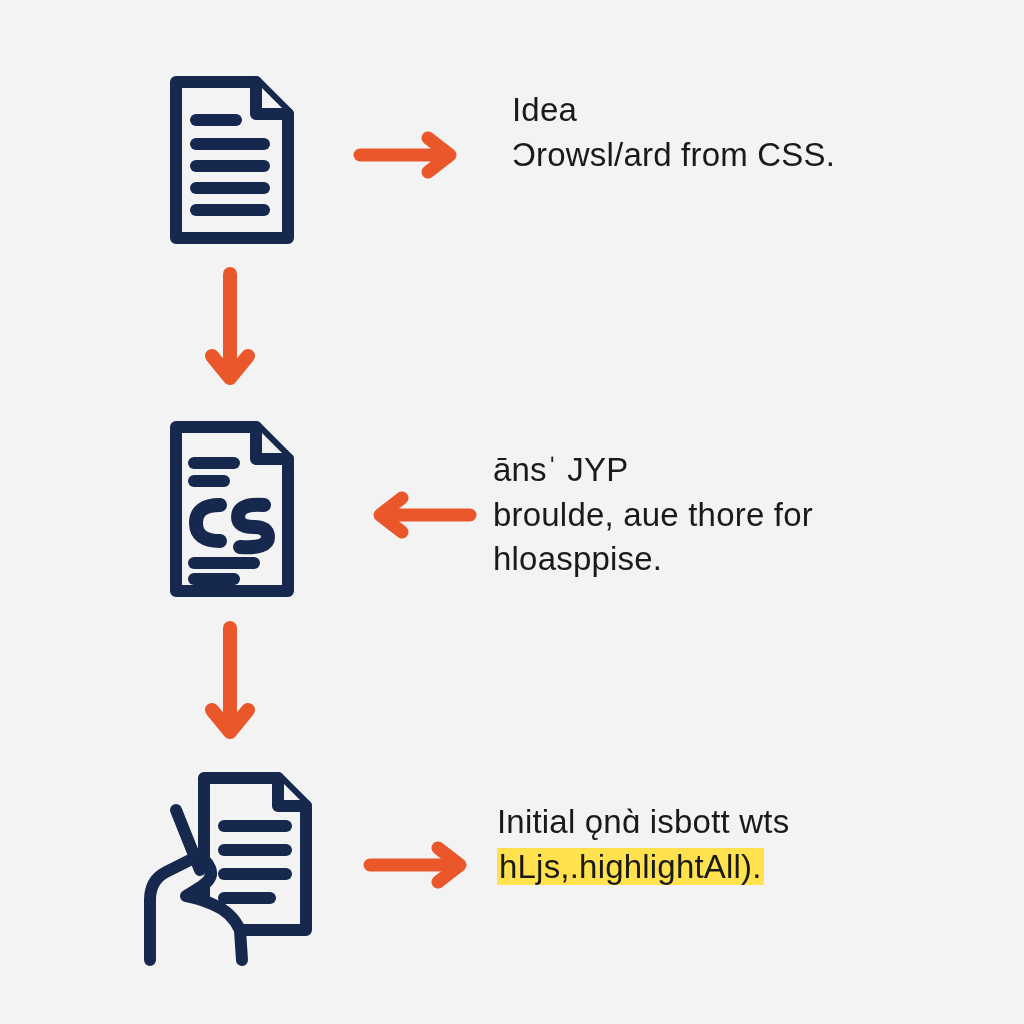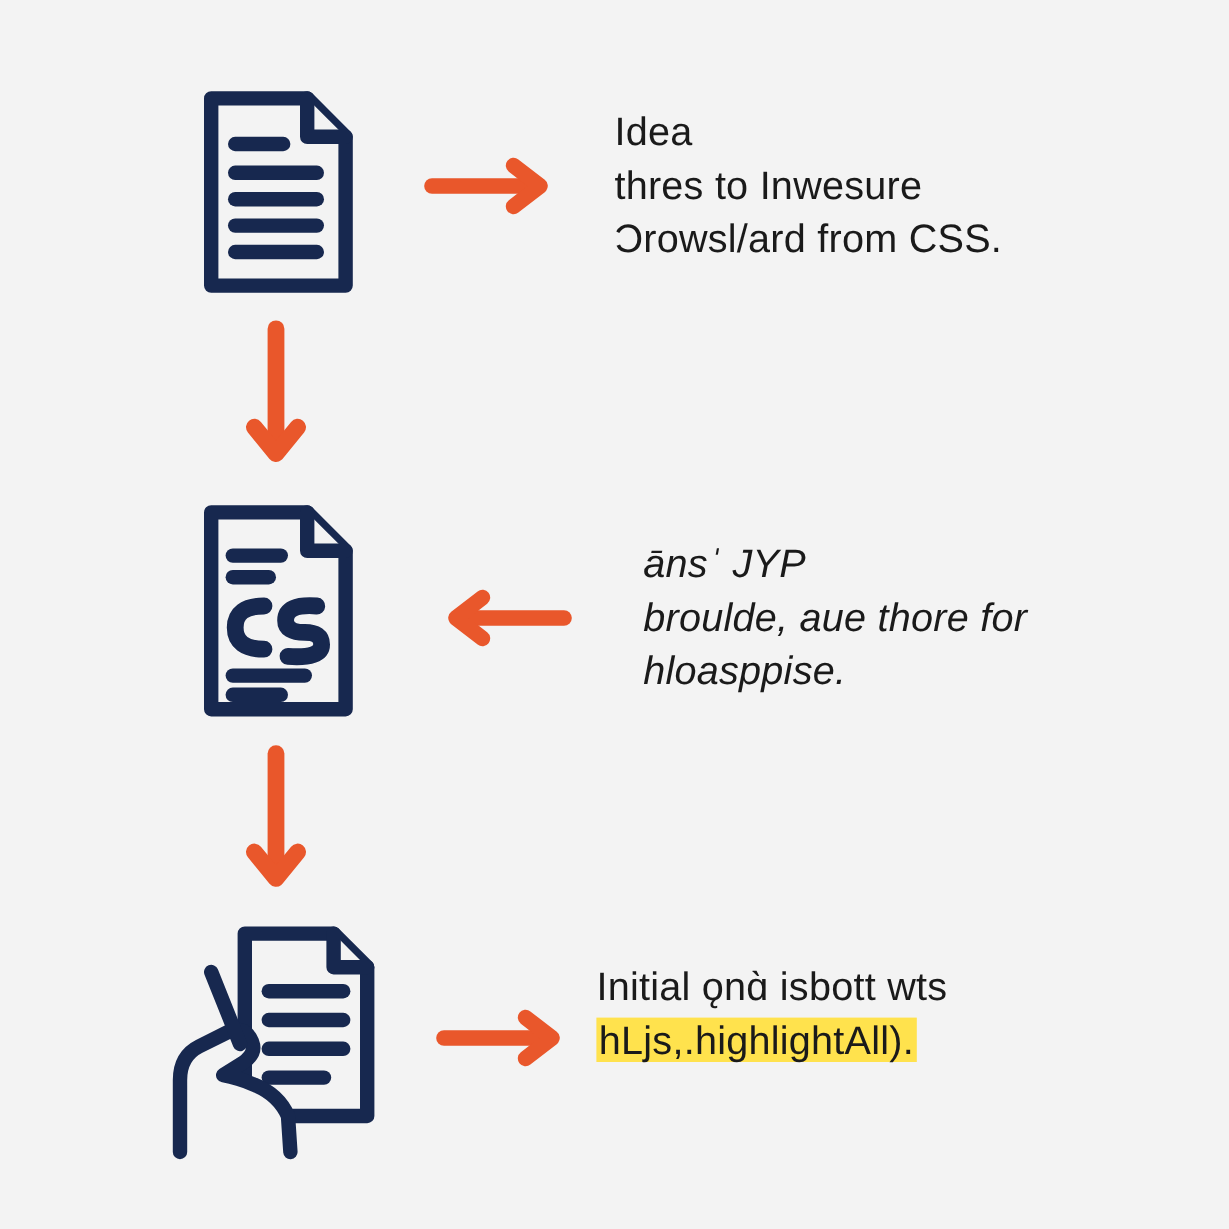--- a/index.html
+++ b/index.html
@@ -54,21 +54,20 @@
     <svg width="120" height="50" viewBox="0 0 120 50">
       <g fill="none" stroke="#e9572b" stroke-width="13" stroke-linecap="round" stroke-linejoin="round">
         <line x1="10" y1="25" x2="98" y2="25"></line>
         <polyline points="78,8 100,25 78,42"></polyline>
       </g>
     </svg>
   </div>
 
   <div class="textblock" style="left:512px; top:88px; width:430px;">
     <div>Idea</div>
-    <div>thres to Inwesure</div>
     <div>Ͻrowsl/ard from CSS.</div>
   </div>
 
   <div class="node" style="left:200px; top:266px;">
     <svg width="60" height="130" viewBox="0 0 60 130">
       <g fill="none" stroke="#e9572b" stroke-width="14" stroke-linecap="round" stroke-linejoin="round">
         <line x1="30" y1="8" x2="30" y2="108"></line>
         <polyline points="12,90 30,112 48,90"></polyline>
       </g>
     </svg>
@@ -92,21 +91,21 @@
 
   <div class="node" style="left:360px; top:490px;">
     <svg width="120" height="50" viewBox="0 0 120 50">
       <g fill="none" stroke="#e9572b" stroke-width="13" stroke-linecap="round" stroke-linejoin="round">
         <line x1="110" y1="25" x2="22" y2="25"></line>
         <polyline points="42,8 20,25 42,42"></polyline>
       </g>
     </svg>
   </div>
 
-  <div class="textblock" style="left:536px; top:448px; width:430px;font-style:italic;">
+  <div class="textblock" style="left:493px; top:448px; width:430px;">
     <div>ānsˈ JYP</div>
     <div>broulde, aue thore for</div>
     <div>hloasppise.</div>
   </div>
 
   <div class="node" style="left:200px; top:620px;">
     <svg width="60" height="130" viewBox="0 0 60 130">
       <g fill="none" stroke="#e9572b" stroke-width="14" stroke-linecap="round" stroke-linejoin="round">
         <line x1="30" y1="8" x2="30" y2="108"></line>
         <polyline points="12,90 30,112 48,90"></polyline>

